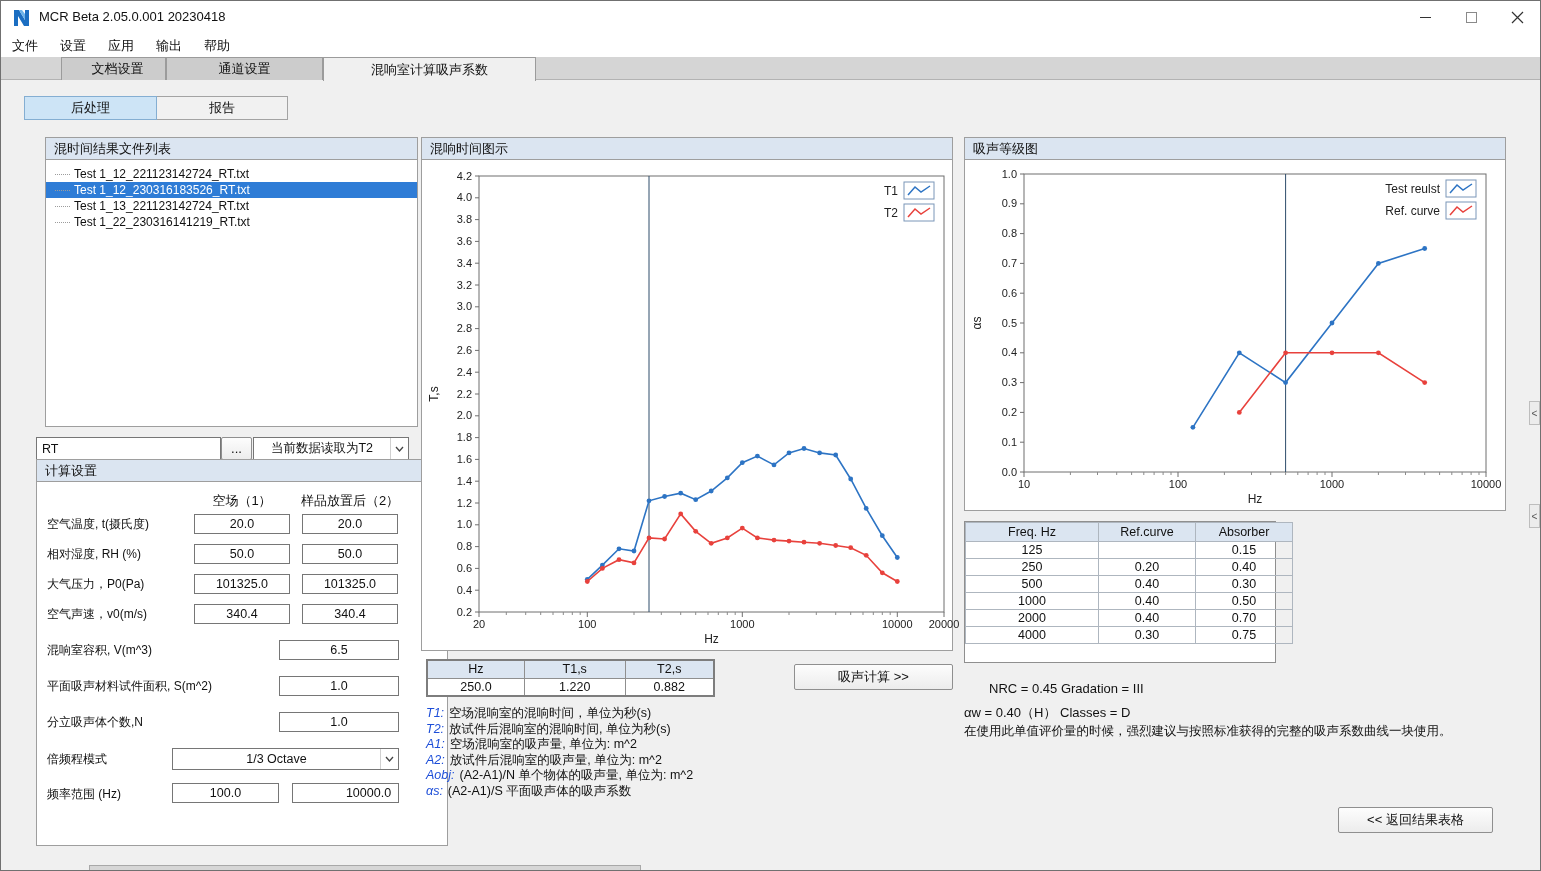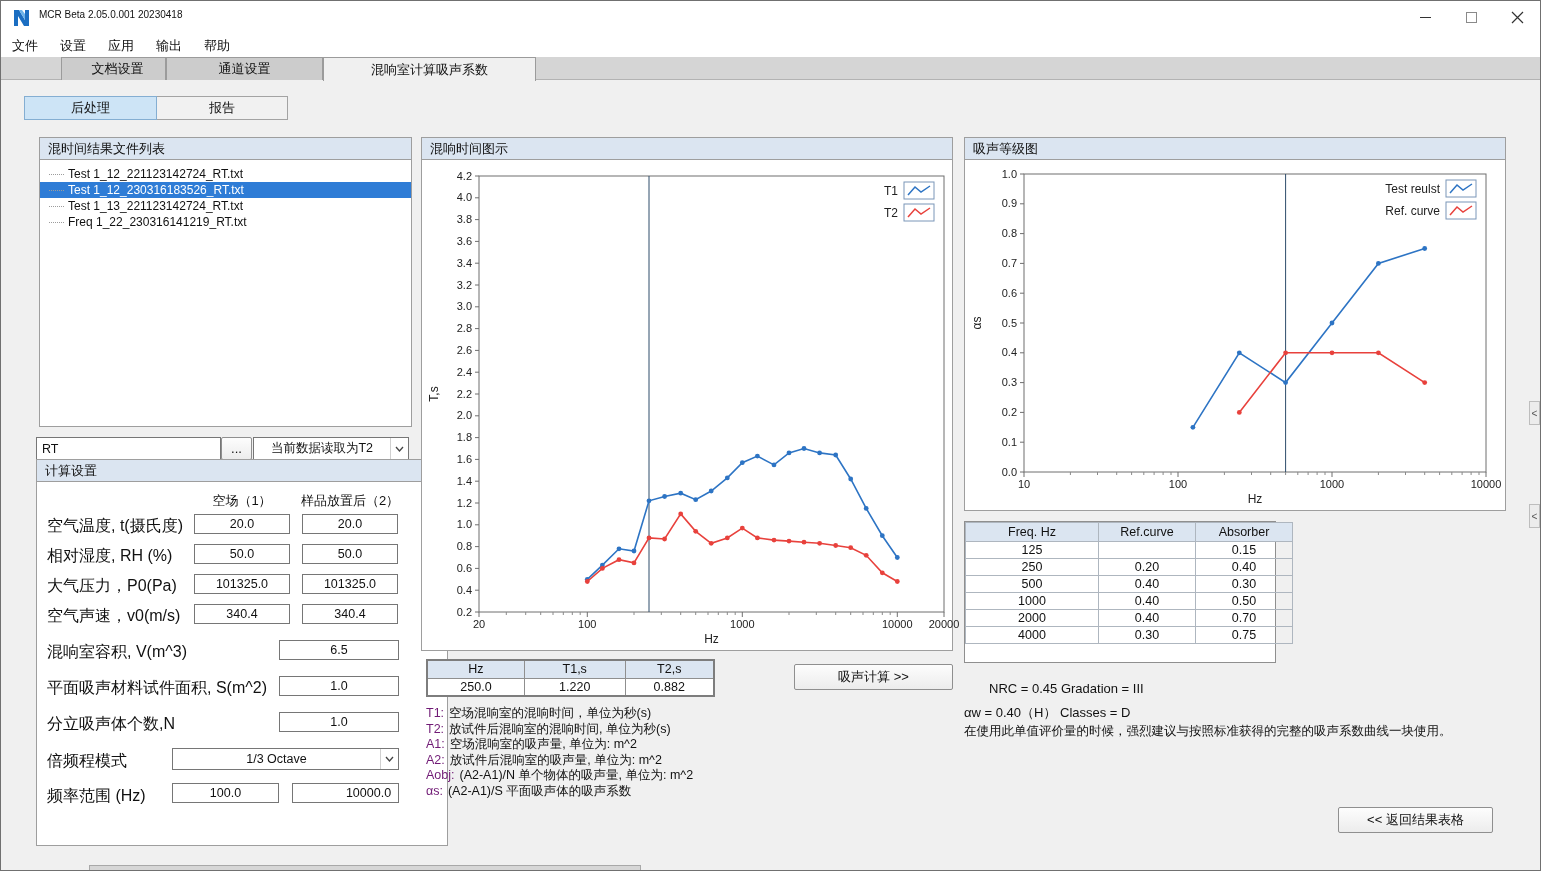--- a/index.html
+++ b/index.html
@@ -2,21 +2,21 @@
 <html><head>
 <meta charset="utf-8">
 <style>
   *{margin:0;padding:0;box-sizing:border-box;}
   html,body{background:#9a9a9a;}
   .window{position:relative;width:1541px;height:871px;background:#f0f0f0;
     font-family:"Liberation Sans",sans-serif;overflow:hidden;border:1px solid #707070;}
   
   .titlebar{position:absolute;top:0;left:0;width:100%;height:33px;background:#ffffff;}
   .app-icon{position:absolute;left:12px;top:7px;width:19px;height:19px;}
-  .title-text{position:absolute;left:38px;top:8px;font-size:10px;color:#111;white-space:nowrap;}
+  .title-text{position:absolute;left:38px;top:8px;font-size:13px;color:#111;white-space:nowrap;}
   .win-btns{position:absolute;right:0;top:0;height:33px;display:flex;}
   .win-btn{width:46px;height:33px;display:flex;align-items:center;justify-content:center;}
   
   .menubar{position:absolute;top:33px;left:0;width:100%;height:23px;background:#ffffff;display:flex;align-items:center;}
   .menu-item{padding:0 11px;font-size:13px;color:#111;height:100%;display:flex;align-items:center;}
   
   .tabstrip{position:absolute;top:56px;left:0;width:100%;height:23px;background:#d5d5d5;border-bottom:1px solid #b3b3b3;}
   .tab{position:absolute;top:0;height:23px;display:flex;align-items:center;justify-content:center;
     font-size:13px;color:#111;background:#cccccc;border:1px solid #9b9b9b;border-bottom:none;}
   .tab.active{background:#f0f0f0;height:24px;z-index:2;}
@@ -36,35 +36,35 @@
   
   .tbox{position:absolute;border:1px solid #767676;background:#fff;font-size:12.5px;
     text-align:center;font-family:inherit;color:#111;padding:0;}
   .tbox.left{text-align:left;padding-left:5px;}
   .combo{position:absolute;border:1px solid #767676;background:#fff;display:flex;align-items:stretch;}
   .combo-text{flex:1;display:flex;align-items:center;justify-content:center;font-size:12.5px;color:#111;}
   .combo-arrow{width:18px;display:flex;align-items:center;justify-content:center;border-left:1px solid #d0d0d0;}
   .btn{position:absolute;display:flex;align-items:center;justify-content:center;font-size:13px;color:#111;
     background:linear-gradient(#fdfdfd,#ececec);border:1px solid #8f8f8f;border-radius:2px;cursor:default;}
   
-  .lbl{position:absolute;font-size:16px;color:#111;white-space:nowrap;}
+  .lbl{position:absolute;font-size:12px;color:#111;white-space:nowrap;}
   .col-lbl{position:absolute;font-size:13px;color:#111;text-align:center;}
   
   .data-table{border-collapse:collapse;position:absolute;background:#fff;table-layout:fixed;}
   .data-table th,.data-table td{border:1px solid #8f8f8f;font-size:12.5px;font-weight:normal;
     text-align:center;padding:0;height:18px;color:#111;}
   .data-table th{background:#dbe5f1;}
   .grade-table-box{position:absolute;background:#fff;border:1px solid #8f8f8f;}
   .grade-table-box table{border-collapse:collapse;width:100%;table-layout:fixed;}
   .grade-table-box th,.grade-table-box td{border:1px solid #aeb6bf;font-size:12.5px;font-weight:normal;
     text-align:center;padding:0;height:17px;color:#111;}
   .grade-table-box th{background:#dbe5f1;height:19px;}
   
   .notes{position:absolute;font-size:12.5px;color:#111;line-height:15.5px;white-space:nowrap;}
-  .note-key{color:#701a75;margin-right:5px;}
+  .note-key{color:#1d4ed8;margin-right:5px;font-style:italic;}
   .result-text{position:absolute;font-size:13px;color:#111;white-space:nowrap;}
   .advice-text{position:absolute;font-size:12.5px;color:#111;white-space:nowrap;}
   
   svg{overflow:visible;display:block;}
   svg text{font-family:"Liberation Sans",sans-serif;}
   .edge-handle{position:absolute;width:11px;height:24px;background:#ececec;border:1px solid #bdbdbd;
     display:flex;align-items:center;justify-content:center;font-size:10px;color:#555;}
   .bottom-sliver{position:absolute;left:88px;bottom:0;width:552px;height:5px;background:#d6d6d6;
     border:1px solid #a8a8a8;border-bottom:none;}
 </style>
@@ -109,27 +109,27 @@
 
   <div class="tabstrip">
     <div class="tab" style="left:60px;width:105px;padding-left:8px;">文档设置</div>
     <div class="tab" style="left:165px;width:157px;">通道设置</div>
     <div class="tab active" style="left:322px;width:213px;">混响室计算吸声系数</div>
   </div>
 
   <div class="subtab active" style="left:23px;top:95px;width:133px;">后处理</div>
   <div class="subtab" style="left:155px;top:95px;width:132px;">报告</div>
 
-  <div class="panel" style="left:38px;top:136px;width:373px;height:290px;">
+  <div class="panel" style="left:44px;top:136px;width:373px;height:290px;">
     <div class="panel-header">混时间结果文件列表</div>
     <div class="filelist">
       <div class="file-item">Test 1_12_221123142724_RT.txt</div>
       <div class="file-item selected">Test 1_12_230316183526_RT.txt</div>
       <div class="file-item">Test 1_13_221123142724_RT.txt</div>
-      <div class="file-item">Freq 1_22_230316141219_RT.txt</div>
+      <div class="file-item">Test 1_22_230316141219_RT.txt</div>
     </div>
   </div>
 
   <input class="tbox left" style="left: 35px; top: 436px; width: 185px; height: 23px;" value="RT">
   <div class="btn" style="left:220px;top:436px;width:31px;height:23px;">...</div>
   <div class="combo" style="left:252px;top:436px;width:156px;height:23px;">
     <span class="combo-text">当前数据读取为T2</span>
     <span class="combo-arrow">
       <svg width="9" height="6" viewBox="0 0 9 6">
           <path d="M1 1 L4.5 5 L8 1" fill="none" stroke="#444" stroke-width="1.3"></path>

